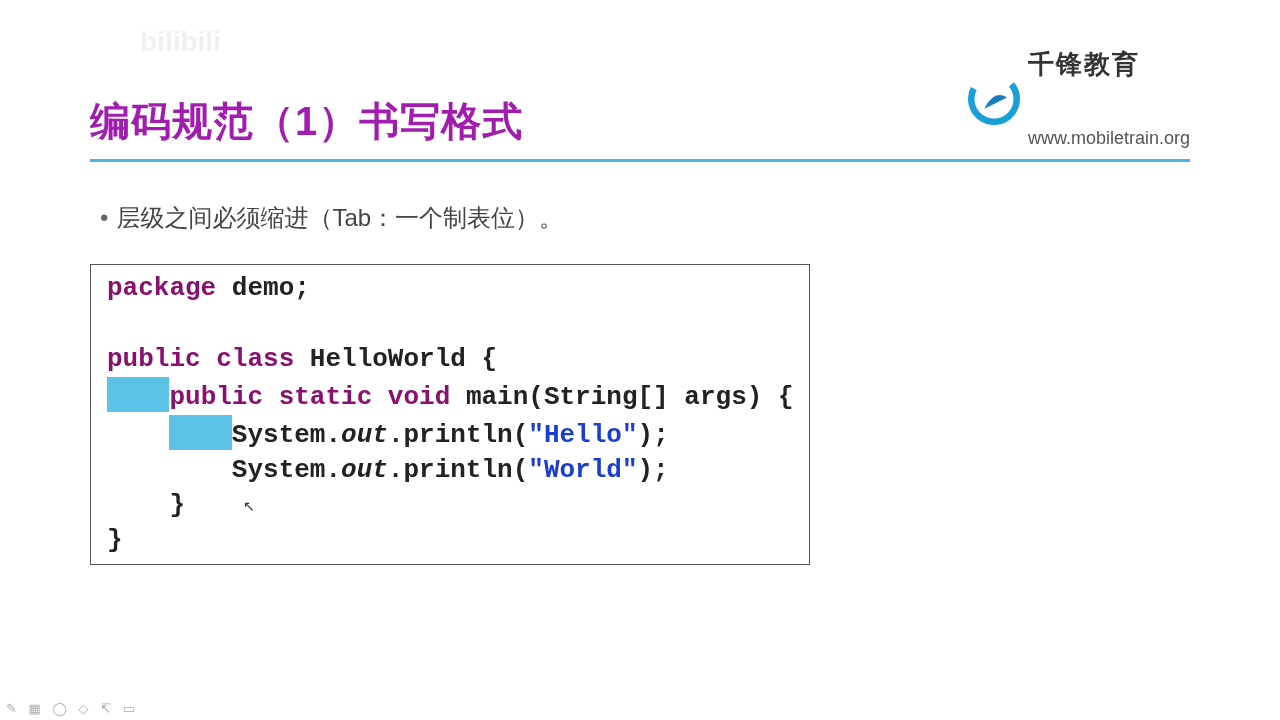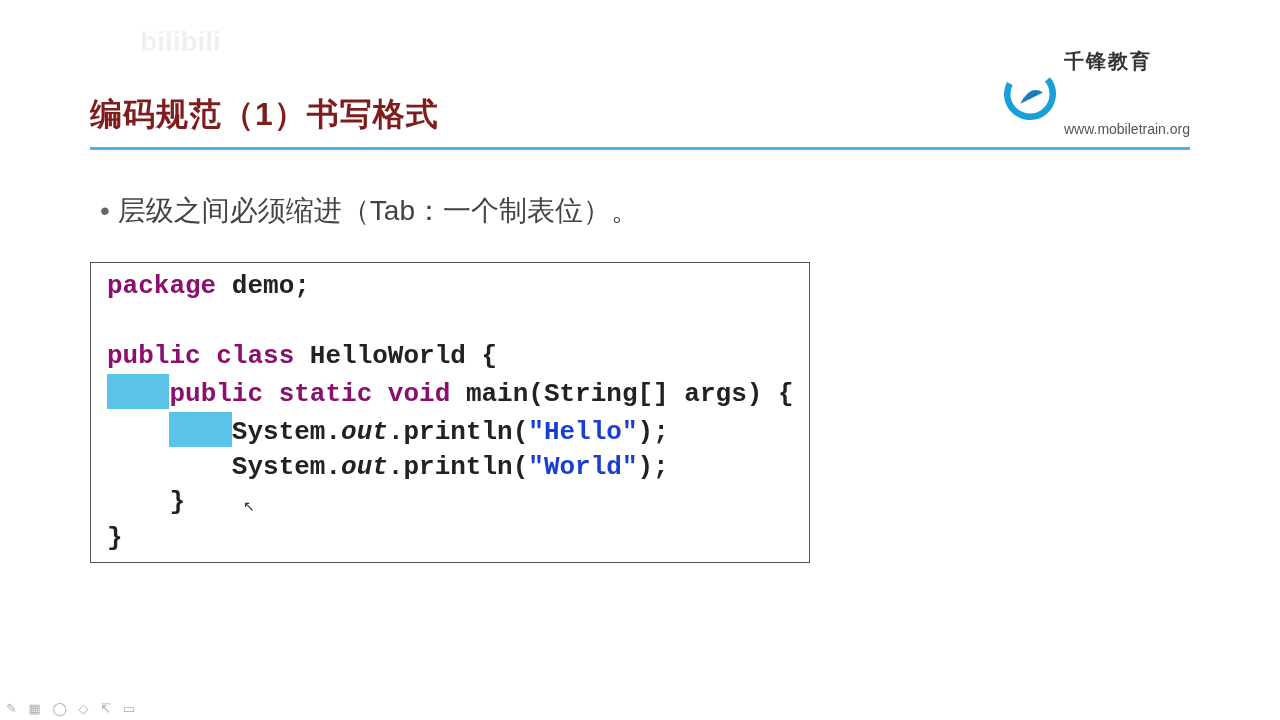--- a/index.html
+++ b/index.html
@@ -16,54 +16,54 @@
   }
   .header {
     display: flex;
     justify-content: space-between;
     align-items: flex-end;
     border-bottom: 3px solid #4db2e8;
     padding-bottom: 10px;
     margin-bottom: 30px;
   }
   .title {
-    font-size: 32px;
+    font-size: 40px;
     font-weight: bold;
-    color: #7f1d1d;
+    color: #a21caf;
     letter-spacing: 1px;
     margin-top: 7px;
   }
   .logo-block {
     display: flex;
     align-items: center;
     gap: 8px;
   }
   .logo-icon {
     width: 52px;
     height: 52px;
   }
   .logo-text {
     display: flex;
     flex-direction: column;
     align-items: flex-start;
     line-height: 1.15;
   }
   .logo-cn {
-    font-size: 20px;
+    font-size: 26px;
     font-weight: bold;
     color: #333;
     letter-spacing: 2px;
   }
   .logo-url {
-    font-size: 14px;
+    font-size: 18px;
     color: #555;
     margin-top: 48px;
   }
   .bullets {
-    font-size: 28px;
+    font-size: 24px;
     color: #444;
     line-height: 2.2;
     padding-left: 10px;
     margin-bottom: 20px;
   }
   .bullet-dot {
     color: #666;
     margin-right: 8px;
   }
   .code-box {

